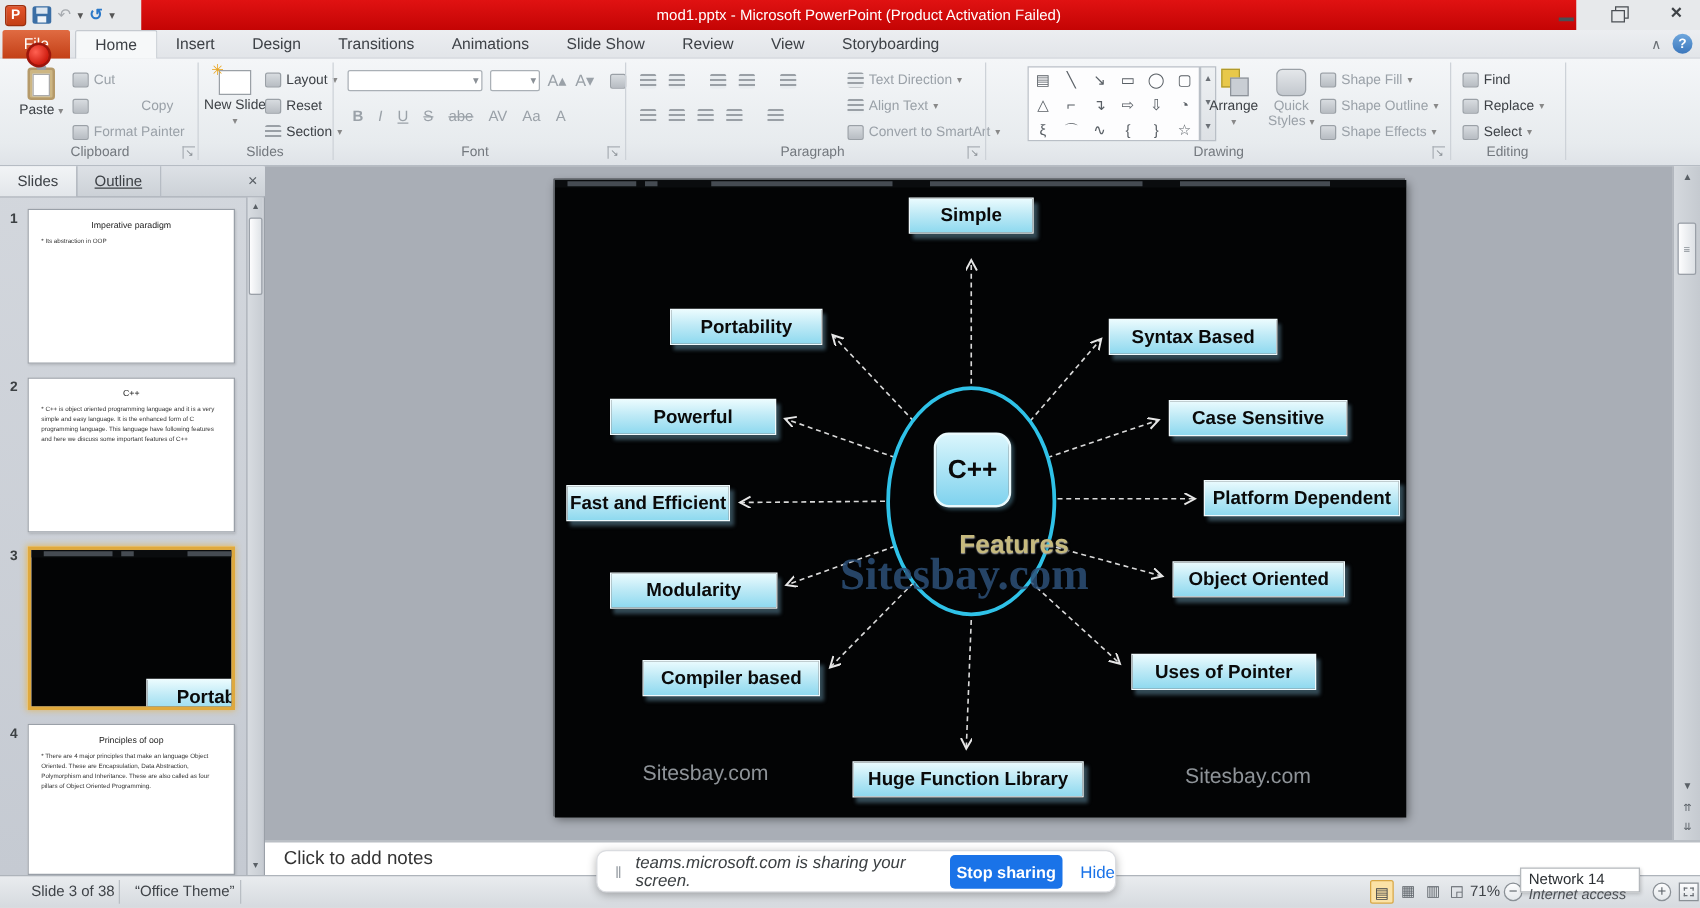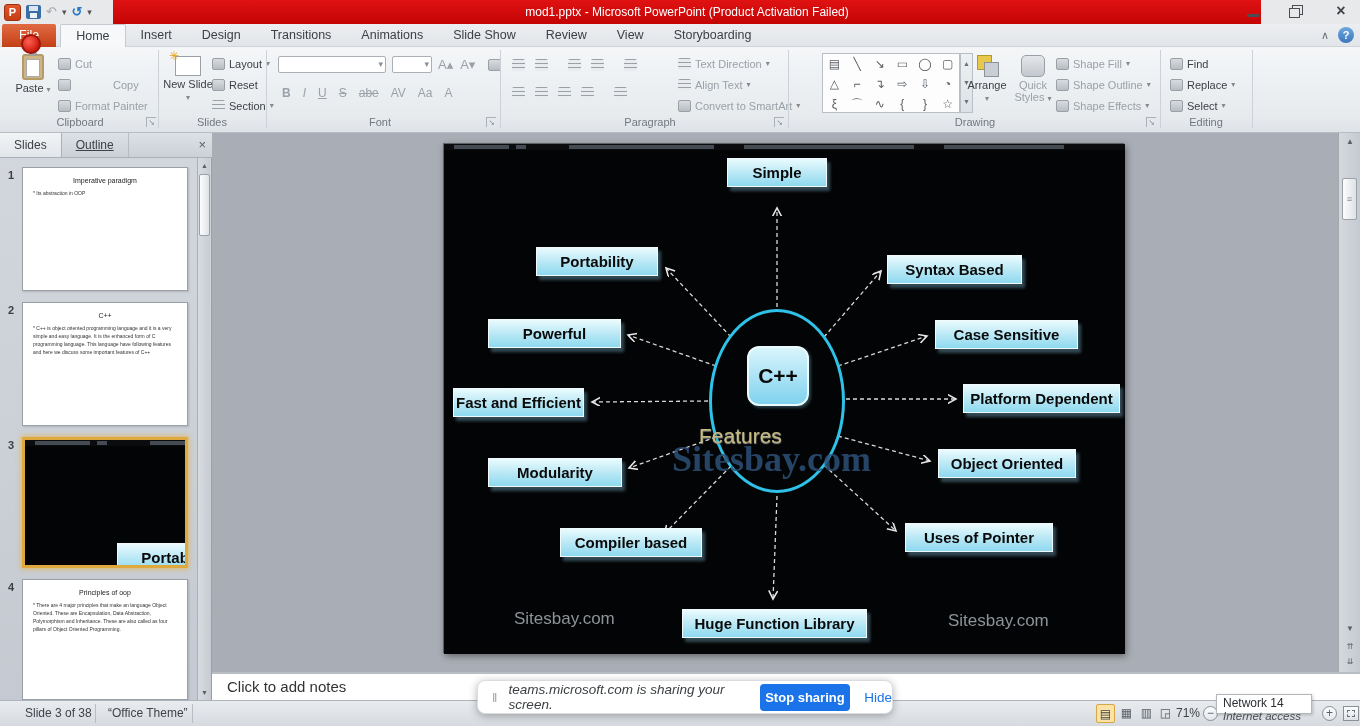--- a/index.html
+++ b/index.html
@@ -91,21 +91,21 @@
   .main-sb-thumb:before { content:"≡"; display:block; text-align:center; font-size:9px; color:#8a9096; line-height:40px; }
 
   
   .slide-frame { position:absolute; left:443px; top:143px; width:681px; height:510px; border:1px solid #5d6267; box-shadow:2px 3px 7px rgba(0,0,0,.45); background:#000; }
   .slide-surface { position:absolute; left:0; top:0; width:681px; height:510px; background:#030405; overflow:hidden; }
   .top-strip { position:absolute; left:0; top:0; width:681px; height:6px; background:#0a0c0e; }
   .strip-seg { position:absolute; top:1px; height:4px; background:#454b52; }
   .arrows { position:absolute; left:0; top:0; }
   .big-ellipse { position:absolute; left:265px; top:165px; width:136px; height:184px; border:3px solid #2fc2e8; border-radius:50%; }
   .cpp-box { position:absolute; left:303px; top:202px; width:62px; height:60px; border-radius:12px; background:linear-gradient(#d9f5fc,#7fd2ee); border:2px solid #eafafd; font-size:21px; font-weight:bold; color:#0a0a0a; text-align:center; line-height:56px; box-shadow:2px 2px 3px rgba(80,130,150,.5); }
-  .features-cap { position:absolute; left:255px; top:280px; width:156px; text-align:left; font-size:21px; font-weight:normal; color:#c6ba7e; text-shadow:0 1px 1px rgba(255,255,255,.55), 1px 1px 1px rgba(40,40,40,.9); }
+  .features-cap { position:absolute; left:255px; top:280px; width:156px; text-align:right; font-size:21px; font-weight:bold; color:#c6ba7e; text-shadow:0 1px 1px rgba(255,255,255,.55), 1px 1px 1px rgba(40,40,40,.9); }
   .watermark { position:absolute; left:228px; top:294px; width:240px; font-family:"Liberation Serif", serif; font-size:36px; font-weight:bold; color:rgba(45,80,120,.85); }
   .feature-box { position:absolute; height:29px; background:linear-gradient(#eafbfe 0%,#bfeaf6 45%,#8ed9ef 100%); border:1px solid #f0fafd; box-shadow:3px 4px 3px rgba(110,160,185,.45); font-size:15px; font-weight:bold; color:#0a0a0a; text-align:center; line-height:27px; }
   .slide-footer { position:absolute; font-size:17px; color:#8e9398; }
 
   
   .notes { position:absolute; left:212px; top:672px; width:1148px; height:28px; background:#fff; border-top:2px solid #b9bec4; }
   .notes-text { position:absolute; left:15px; top:4px; font-size:15px; color:#333; }
   .statusbar { position:absolute; left:0; top:700px; width:1360px; height:26px; background:linear-gradient(#e9ecef,#d6dadf); border-top:1px solid #aeb4bb; font-size:12px; color:#3f4348; }
   .sb-item { position:absolute; top:5px; }
   .sb-sep { position:absolute; top:3px; width:1px; height:19px; background:#b9bec4; }
@@ -430,21 +430,21 @@
         <div class="features-cap">Features</div>
         <div class="feature-box" style="left: 283px; top: 14px; width: 100px;">Simple</div>
         <div class="feature-box" style="left: 92px; top: 103px; width: 122px;">Portability</div>
         <div class="feature-box" style="left: 443px; top: 111px; width: 135px;">Syntax Based</div>
         <div class="feature-box" style="left: 44px; top: 175px; width: 133px;">Powerful</div>
         <div class="feature-box" style="left: 491px; top: 176px; width: 143px;">Case Sensitive</div>
         <div class="feature-box" style="left: 9px; top: 244px; width: 131px;">Fast and Efficient</div>
         <div class="feature-box" style="left: 519px; top: 240px; width: 157px;">Platform Dependent</div>
         <div class="feature-box" style="left: 44px; top: 314px; width: 134px;">Modularity</div>
         <div class="feature-box" style="left: 494px; top: 305px; width: 138px;">Object Oriented</div>
-        <div class="feature-box" style="left: 70px; top: 384px; width: 142px; margin-left: 46px;">Compiler based</div>
+        <div class="feature-box" style="left: 70px; top: 384px; width: 142px;">Compiler based</div>
         <div class="feature-box" style="left: 238px; top: 465px; width: 185px;">Huge Function Library</div>
         <div class="feature-box" style="left: 461px; top: 379px; width: 148px;">Uses of Pointer</div>
         <div class="slide-footer" style="left: 70px; top: 465px;">Sitesbay.com</div>
         <div class="slide-footer" style="left: 504px; top: 467px;">Sitesbay.com</div>
       </div>
   </div>
 
   <div class="main-sb">
     <div class="sb-arrow" style="top:2px;">▲</div>
     <div class="main-sb-thumb"></div>

